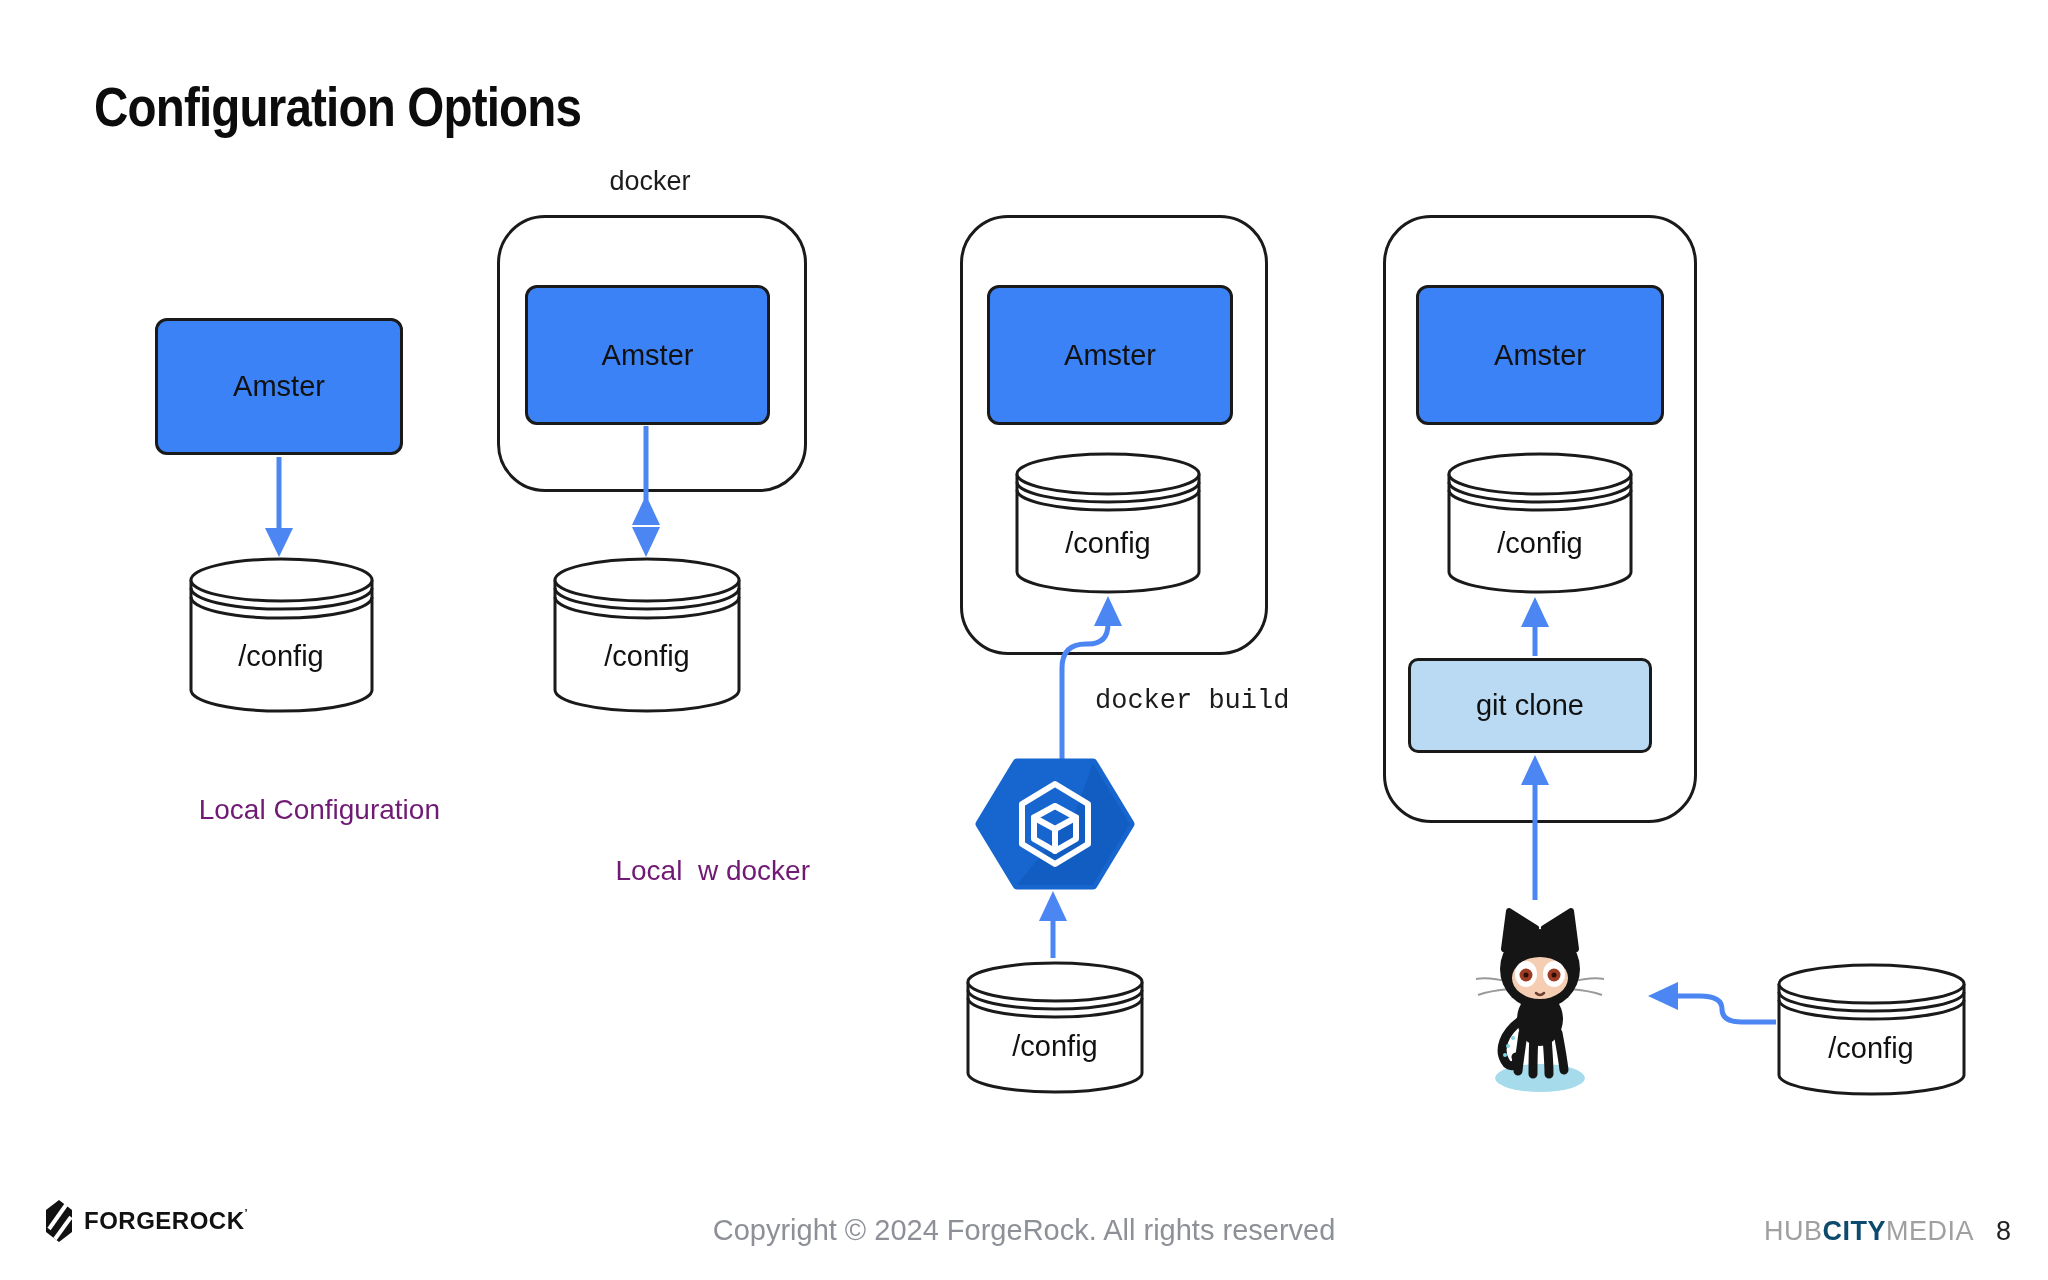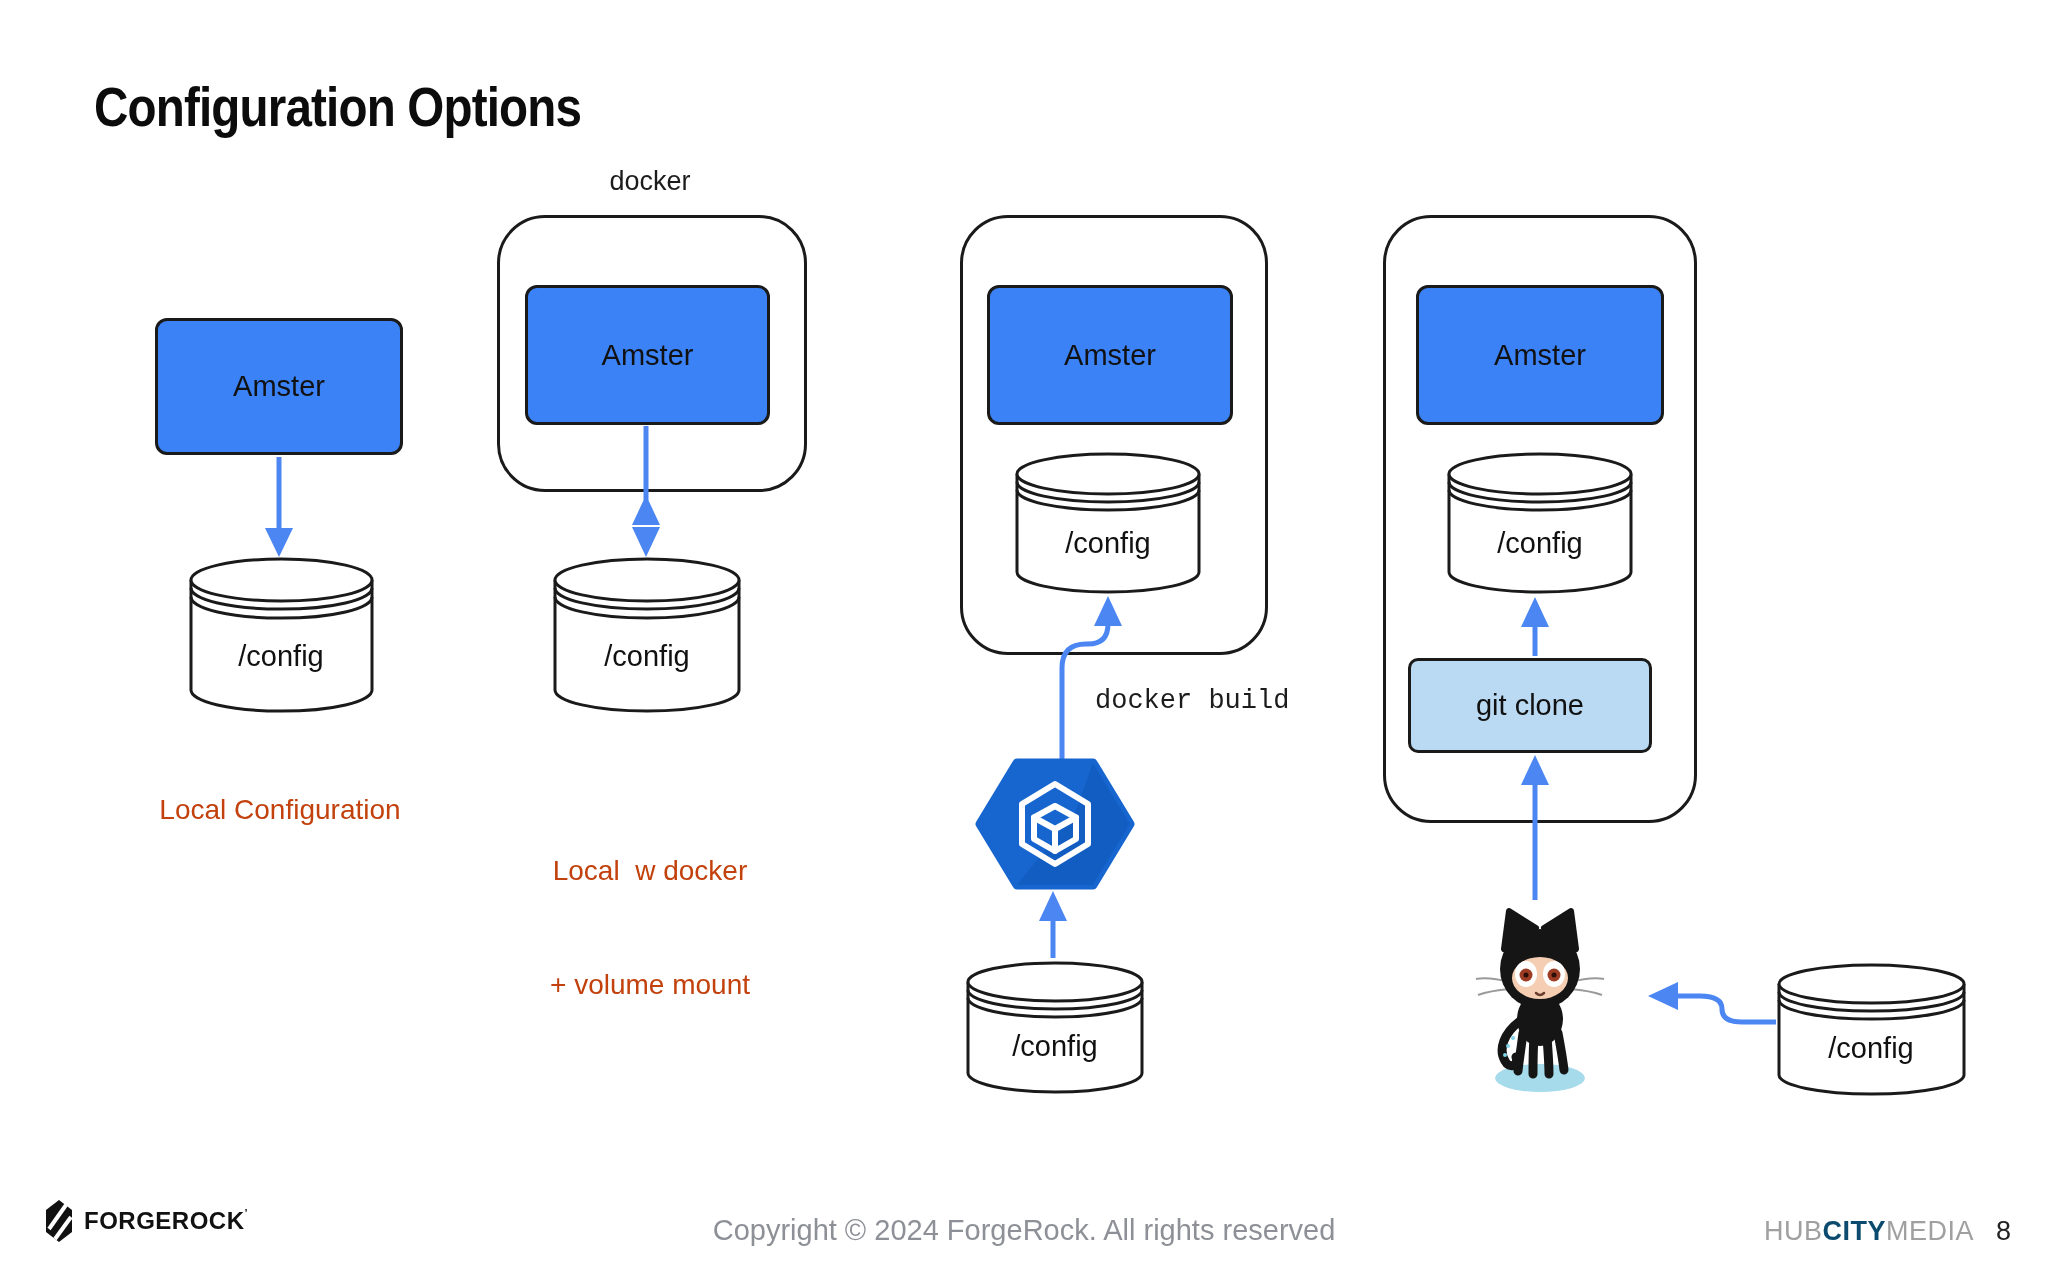--- a/index.html
+++ b/index.html
@@ -26,21 +26,21 @@
   }
   .git-box{
     background:#B9DAF2;border:3px solid #1a1a1a;border-radius:10px;
     box-sizing:border-box;display:flex;align-items:center;justify-content:center;
     font-size:29px;color:#111111;
   }
   .diagram-label{
     font-size:27px;color:#1c1c1c;text-align:center;white-space:pre;
   }
   .caption{
-    font-size:28px;color:#c2410c;text-align:center;line-height:38px;white-space:pre;
+    font-size:28px;color:#701a75;text-align:right;line-height:38px;white-space:pre;
   }
   svg.overlay{left:0;top:0;width:2048px;height:1280px;pointer-events:none;}
   svg text{font-family:"Liberation Sans",sans-serif;}
   .cyl-label{font-size:29px;fill:#111111;}
 
   .footer-copyright{
     left:0;right:0;top:1214px;text-align:center;
     font-size:29px;color:#8d9096;
   }
   .footer-brand{
@@ -64,21 +64,20 @@
   </div>
   <div class="abs caption" style="left:120px;top:791px;width:320px;">Local Configuration</div>
 
   <div class="abs diagram-label" style="left:500px;top:166px;width:300px;">docker</div>
   <div class="abs container-box" style="left:497px;top:215px;width:310px;height:277px;"></div>
   <div class="abs amster-box" style="left:525px;top:285px;width:245px;height:140px;">
     <span>Amster</span>
   </div>
   <div class="abs caption" style="left:490px;top:776px;width:320px;">
     <span style="display:block;">Local  w docker</span>
-    <span style="display:block;">+ volume mount</span>
   </div>
 
   <div class="abs container-box" style="left:960px;top:215px;width:308px;height:440px;"></div>
   <div class="abs amster-box" style="left:987px;top:285px;width:246px;height:140px;">
     <span>Amster</span>
   </div>
   <div class="abs diagram-label" style="left:1095px;top:686px;width:300px;text-align:left;font-family:Liberation Mono, monospace;">docker build</div>
 
   <div class="abs container-box" style="left:1383px;top:215px;width:314px;height:608px;"></div>
   <div class="abs amster-box" style="left:1416px;top:285px;width:248px;height:140px;">

